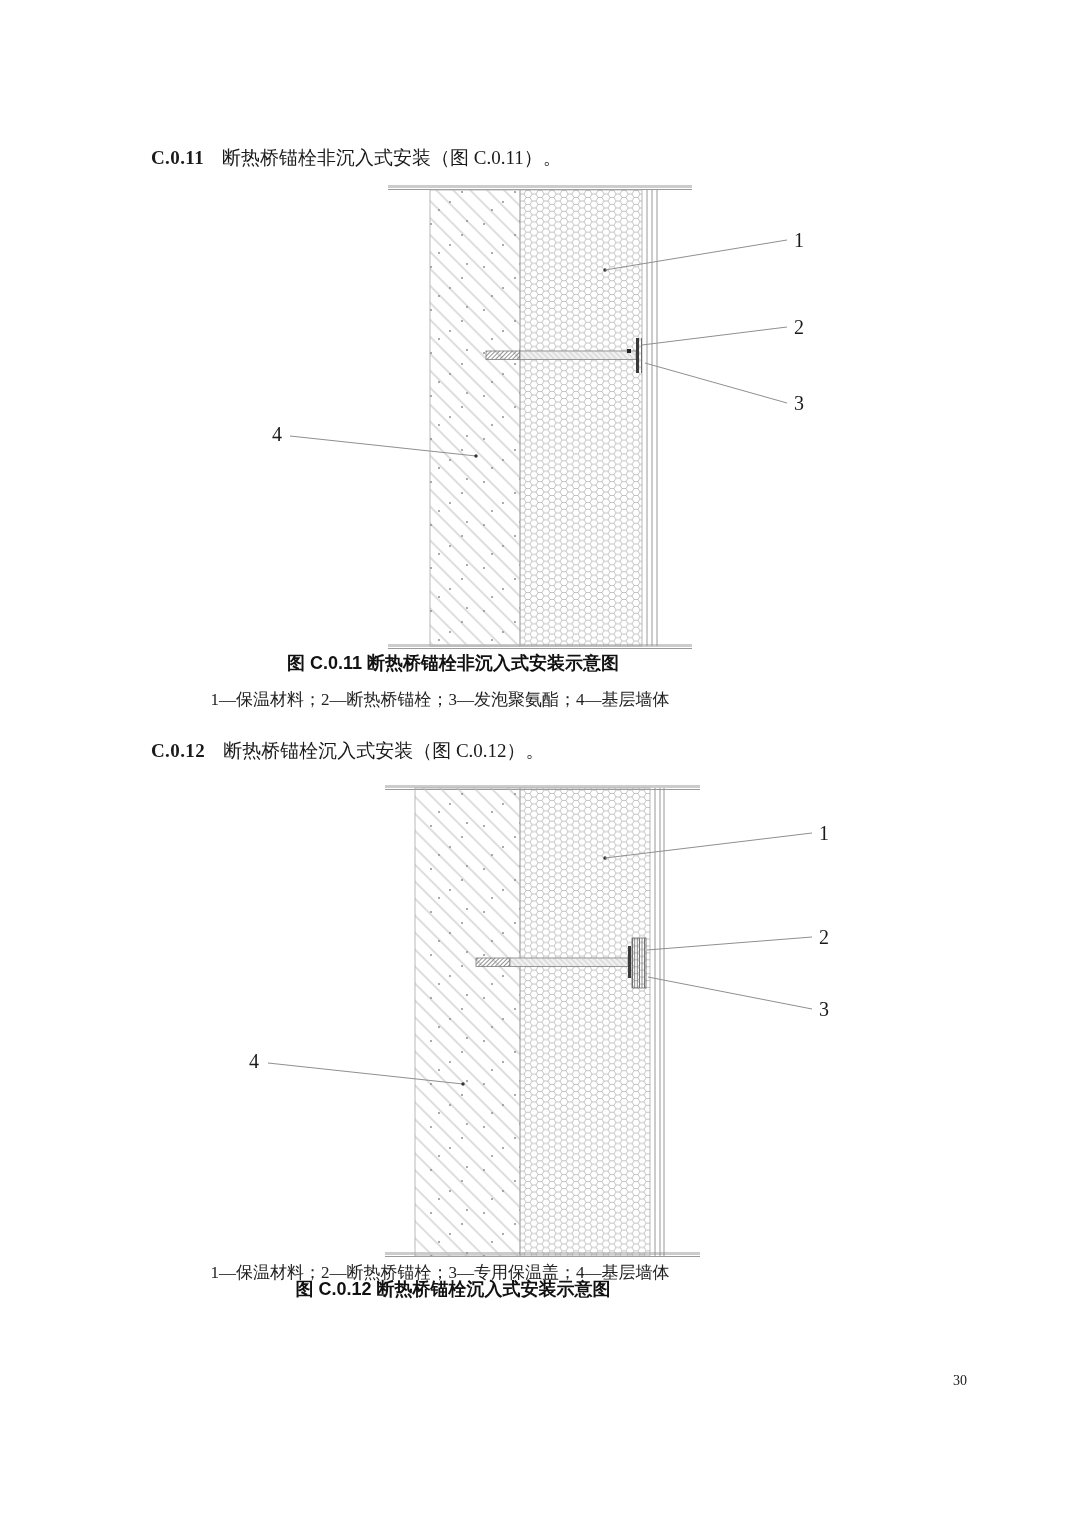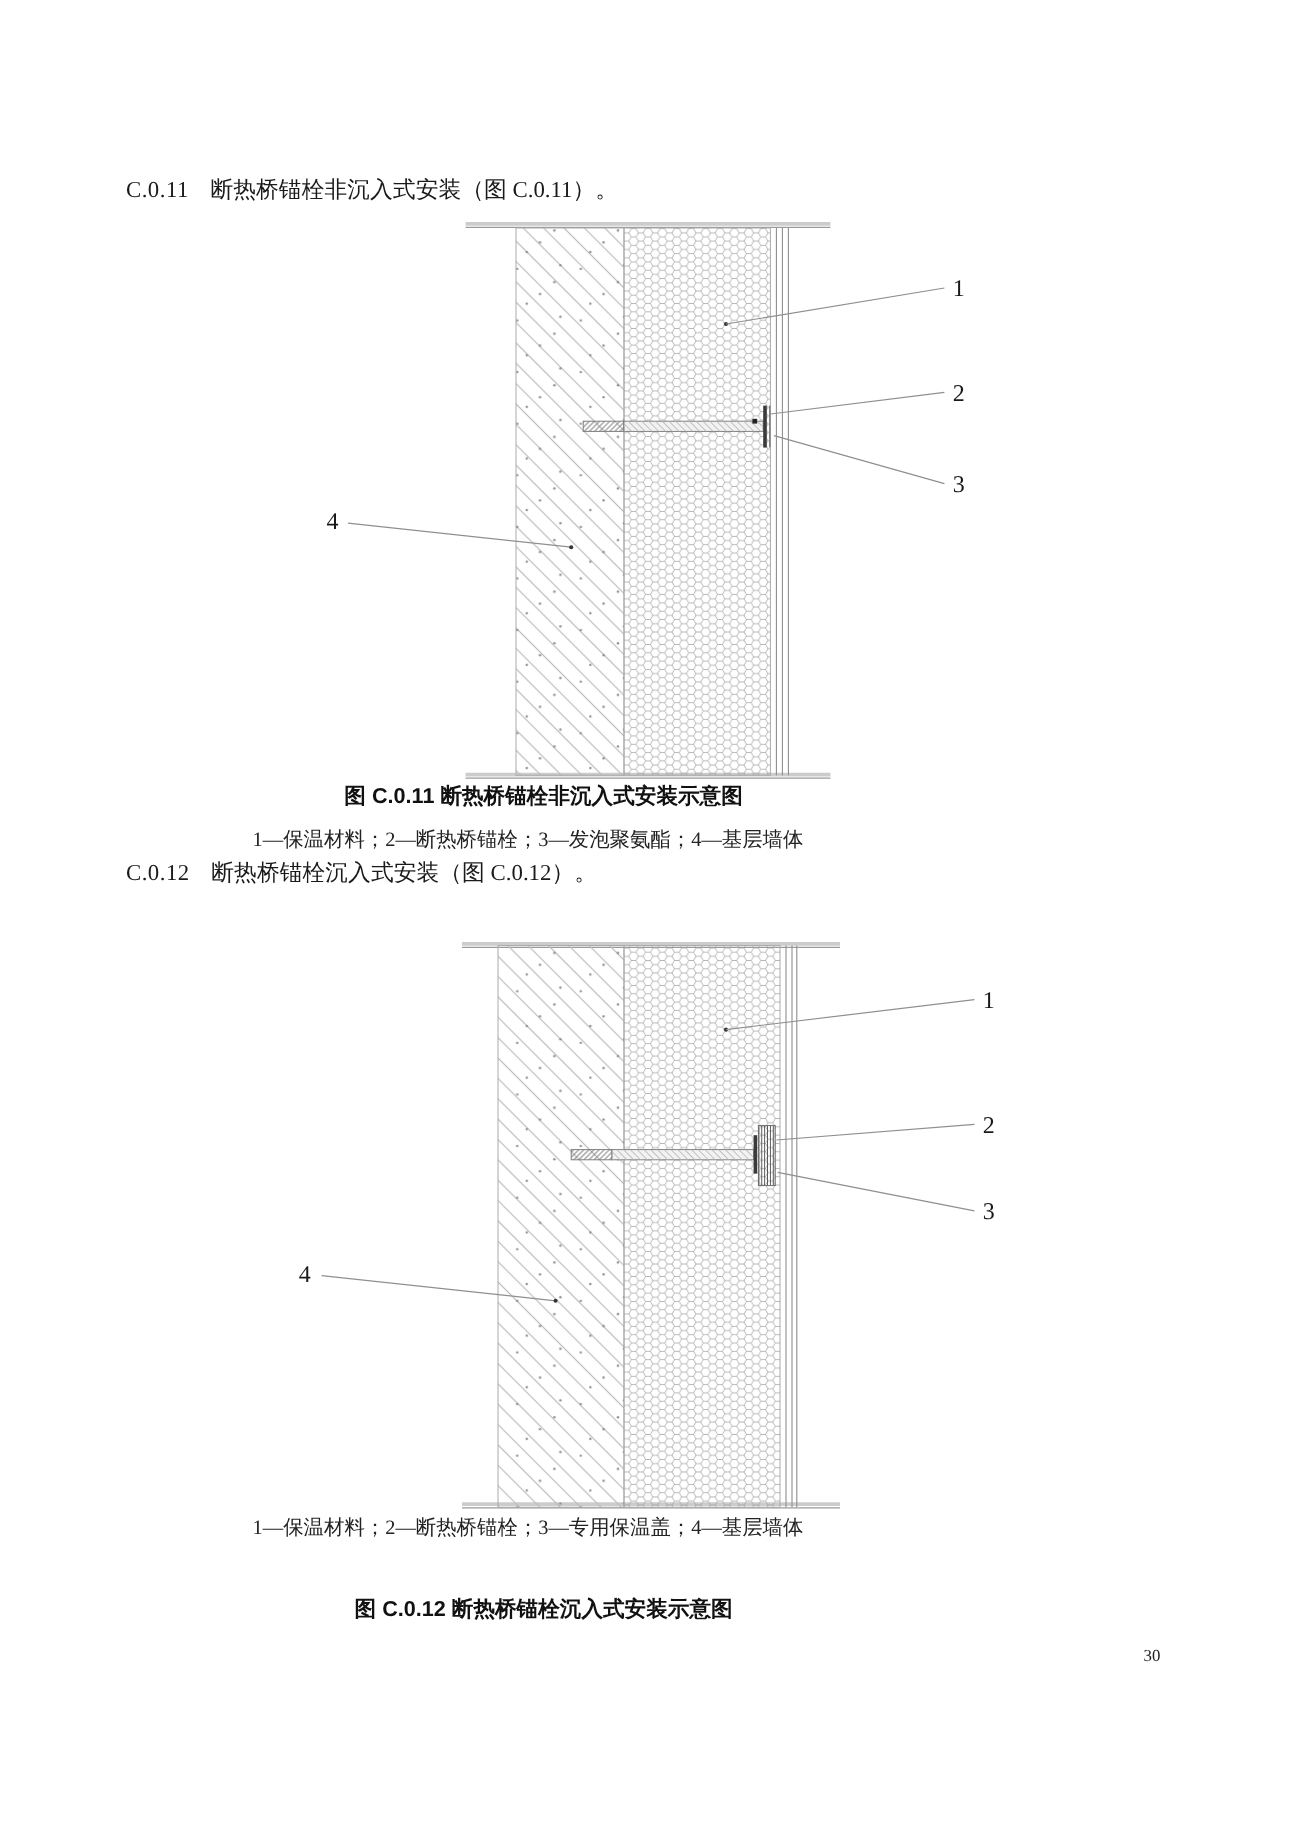--- a/index.html
+++ b/index.html
@@ -10,21 +10,21 @@
     font-family:"Liberation Serif","DejaVu Serif",serif;
     color:#1a1a1a;
     overflow:hidden;
   }
   .clause {
     position:absolute;
     left:105px;
     font-size:19px;
     white-space:nowrap;
   }
-  .clause-num { font-weight:normal; margin-right:18px; letter-spacing:0.4px; }
+  .clause-num { font-weight:bold; margin-right:18px; letter-spacing:0.4px;margin-left:46px; }
   .fig-svg { position:absolute; left:0; width:1075px; display:block; }
   .caption {
     position:absolute; left:0; width:894px; padding-left:12px;
     text-align:center;
     font-family:"Liberation Sans","DejaVu Sans",sans-serif;
     font-weight:bold;
     font-size:18px;
     color:#111;
   }
   .legend {
@@ -119,21 +119,21 @@
         <text x="794" y="334">2</text>
         <text x="794" y="410">3</text>
         <text x="272" y="441">4</text>
       </g>
     </g>
   </svg>
 
   <div class="caption" style="top:651px">图 C.0.11  断热桥锚栓非沉入式安装示意图</div>
   <div class="legend" style="top:688px">1—保温材料；2—断热桥锚栓；3—发泡聚氨酯；4—基层墙体</div>
 
-  <div class="clause" style="top:714px">
+  <div class="clause" style="top:738px">
     <span class="clause-num">C.0.12</span><span class="clause-text">断热桥锚栓沉入式安装（图 C.0.12）。</span>
   </div>
 
   <svg class="fig-svg" style="top:778px;height:492px" viewBox="0 778 1075 492">
     <defs>
       <pattern id="wallHatchB" width="12" height="12" patternUnits="userSpaceOnUse" patternTransform="rotate(-45)">
         <line x1="6" y1="0" x2="6" y2="12" stroke="#bdbdbd" stroke-width="1"></line>
       </pattern>
       <pattern id="dotsB" width="53" height="43" patternUnits="userSpaceOnUse">
         <circle cx="7" cy="9" r="1" fill="#8f8f8f"></circle>
@@ -197,18 +197,18 @@
 
       <g class="callout-text" fill="#1a1a1a">
         <text x="819" y="840">1</text>
         <text x="819" y="944">2</text>
         <text x="819" y="1016">3</text>
         <text x="249" y="1068">4</text>
       </g>
     </g>
   </svg>
 
-  <div class="caption" style="top:1329px">图 C.0.12  断热桥锚栓沉入式安装示意图</div>
+  <div class="caption" style="top:1277px">图 C.0.12  断热桥锚栓沉入式安装示意图</div>
   <div class="legend" style="top:1261px">1—保温材料；2—断热桥锚栓；3—专用保温盖；4—基层墙体</div>
 
   <div class="page-num">30</div>
 
 </div>
 
 </body></html>

